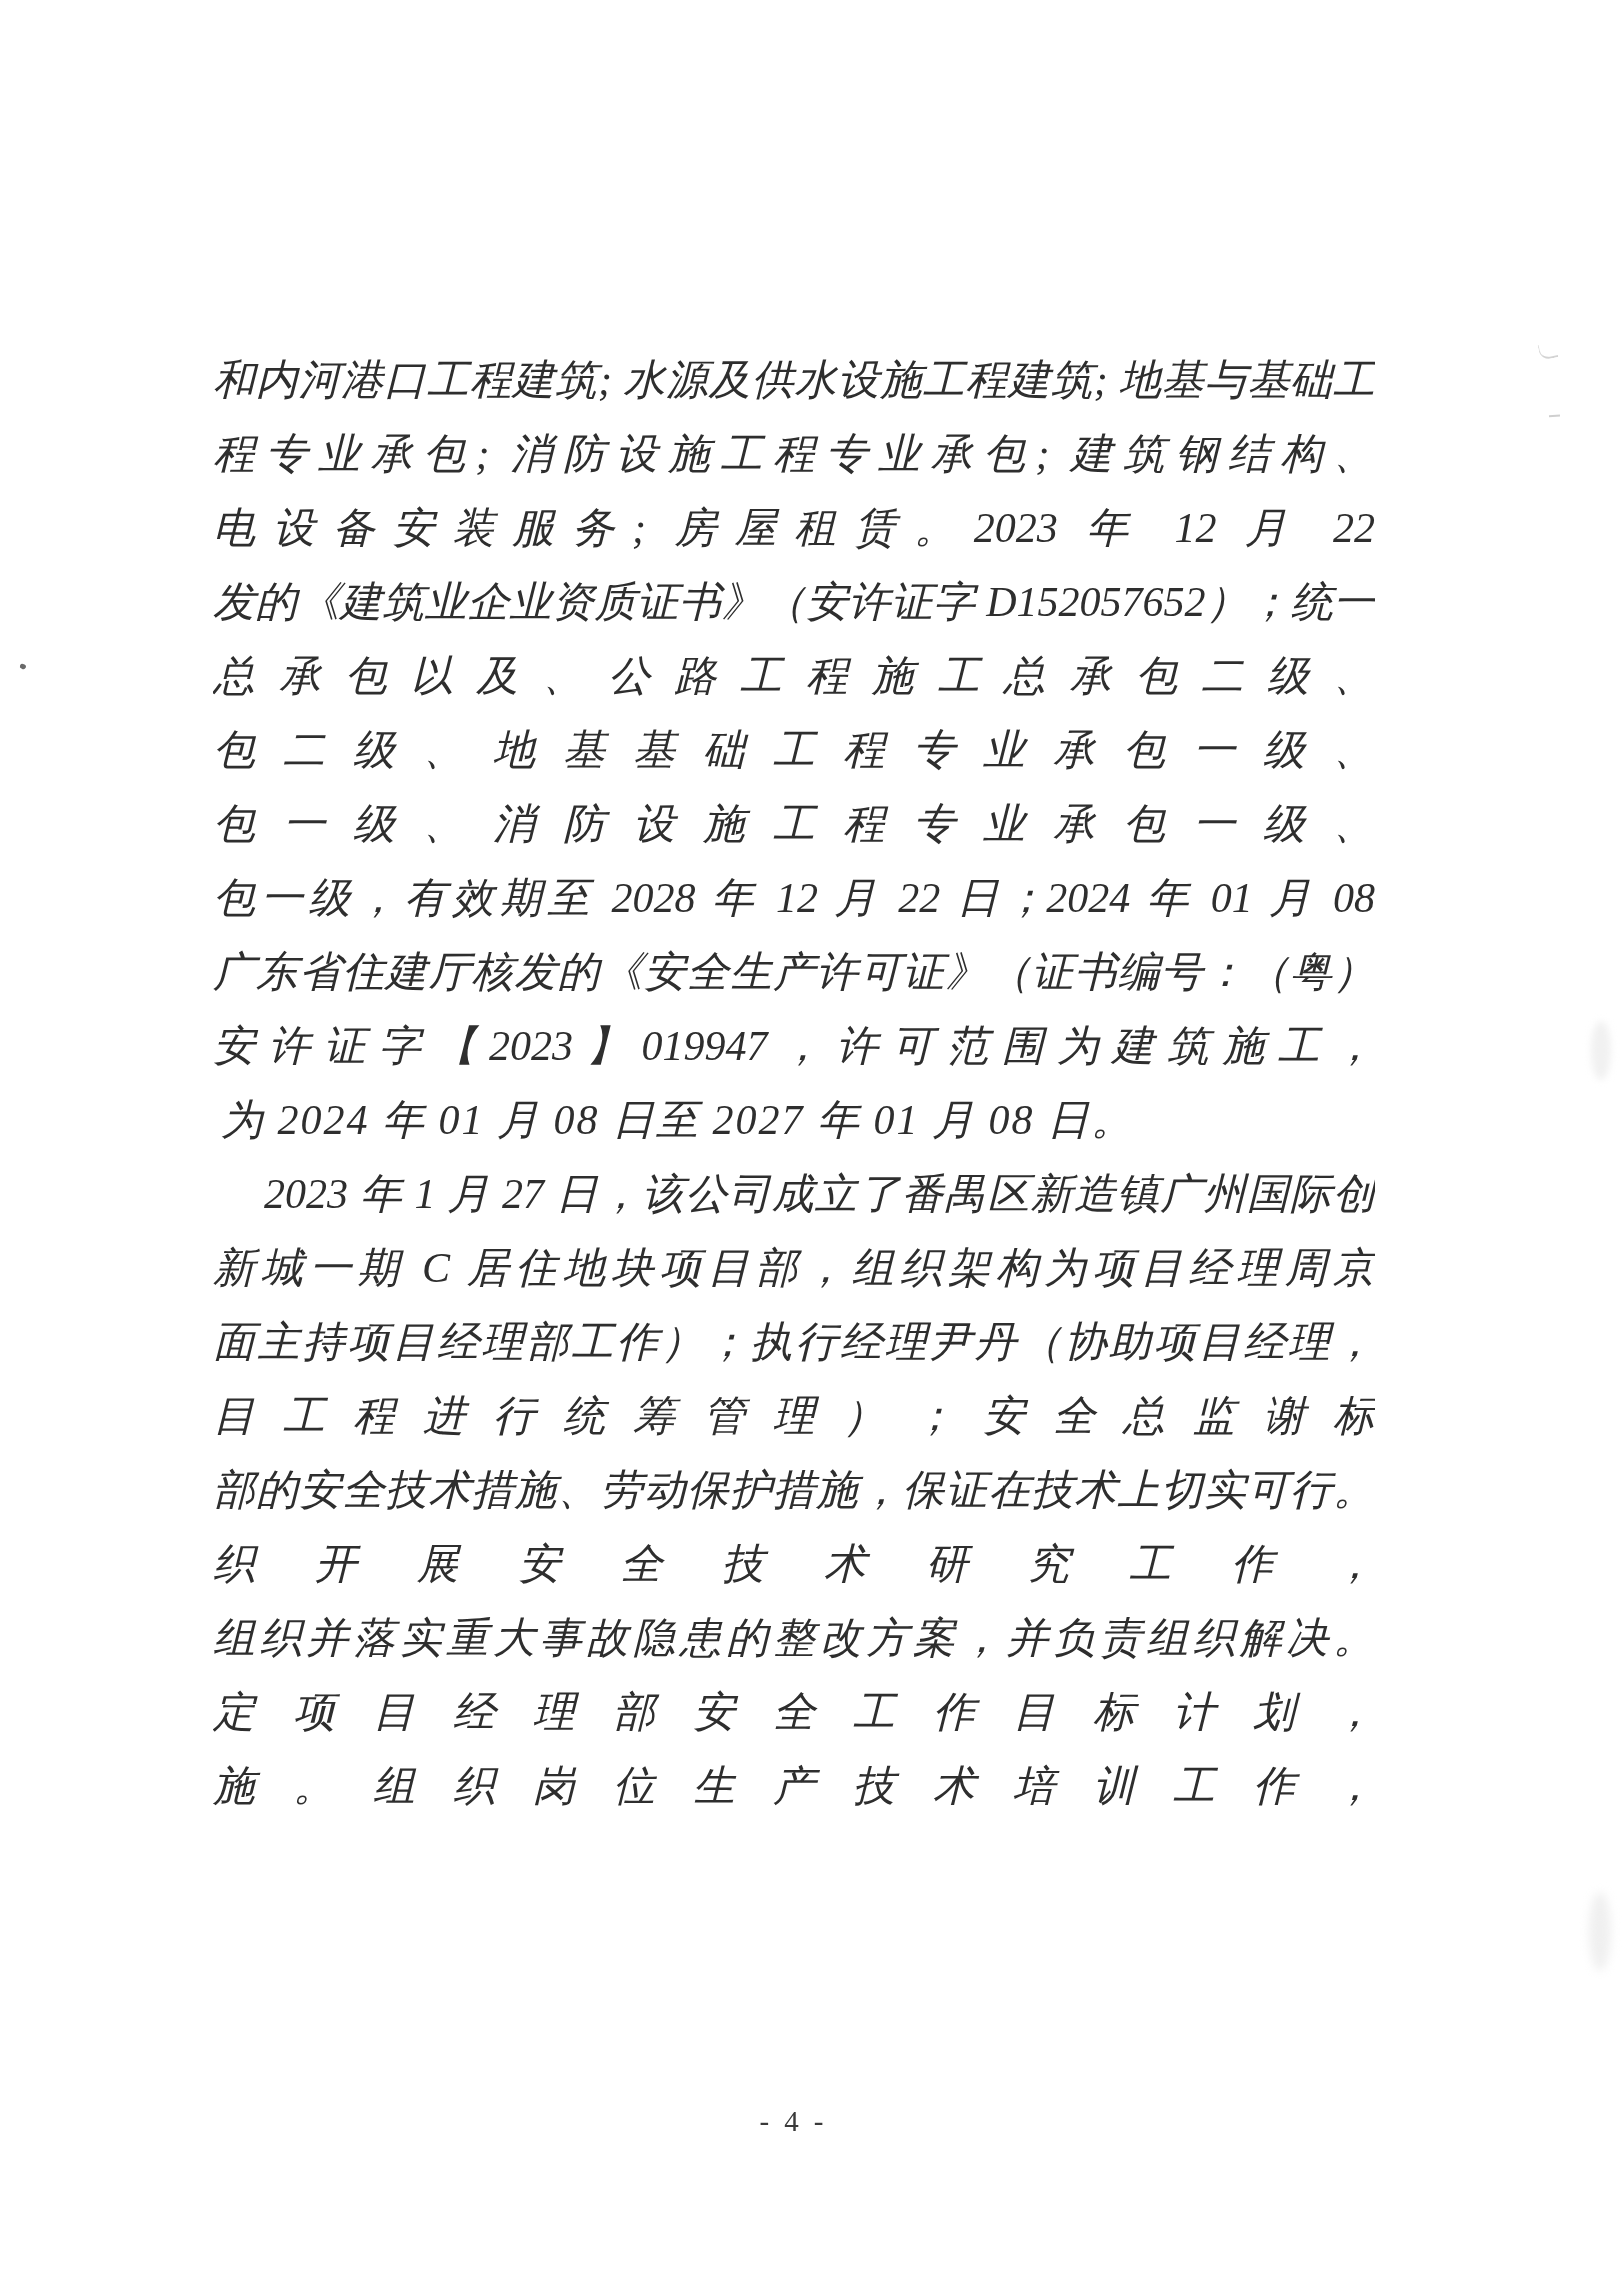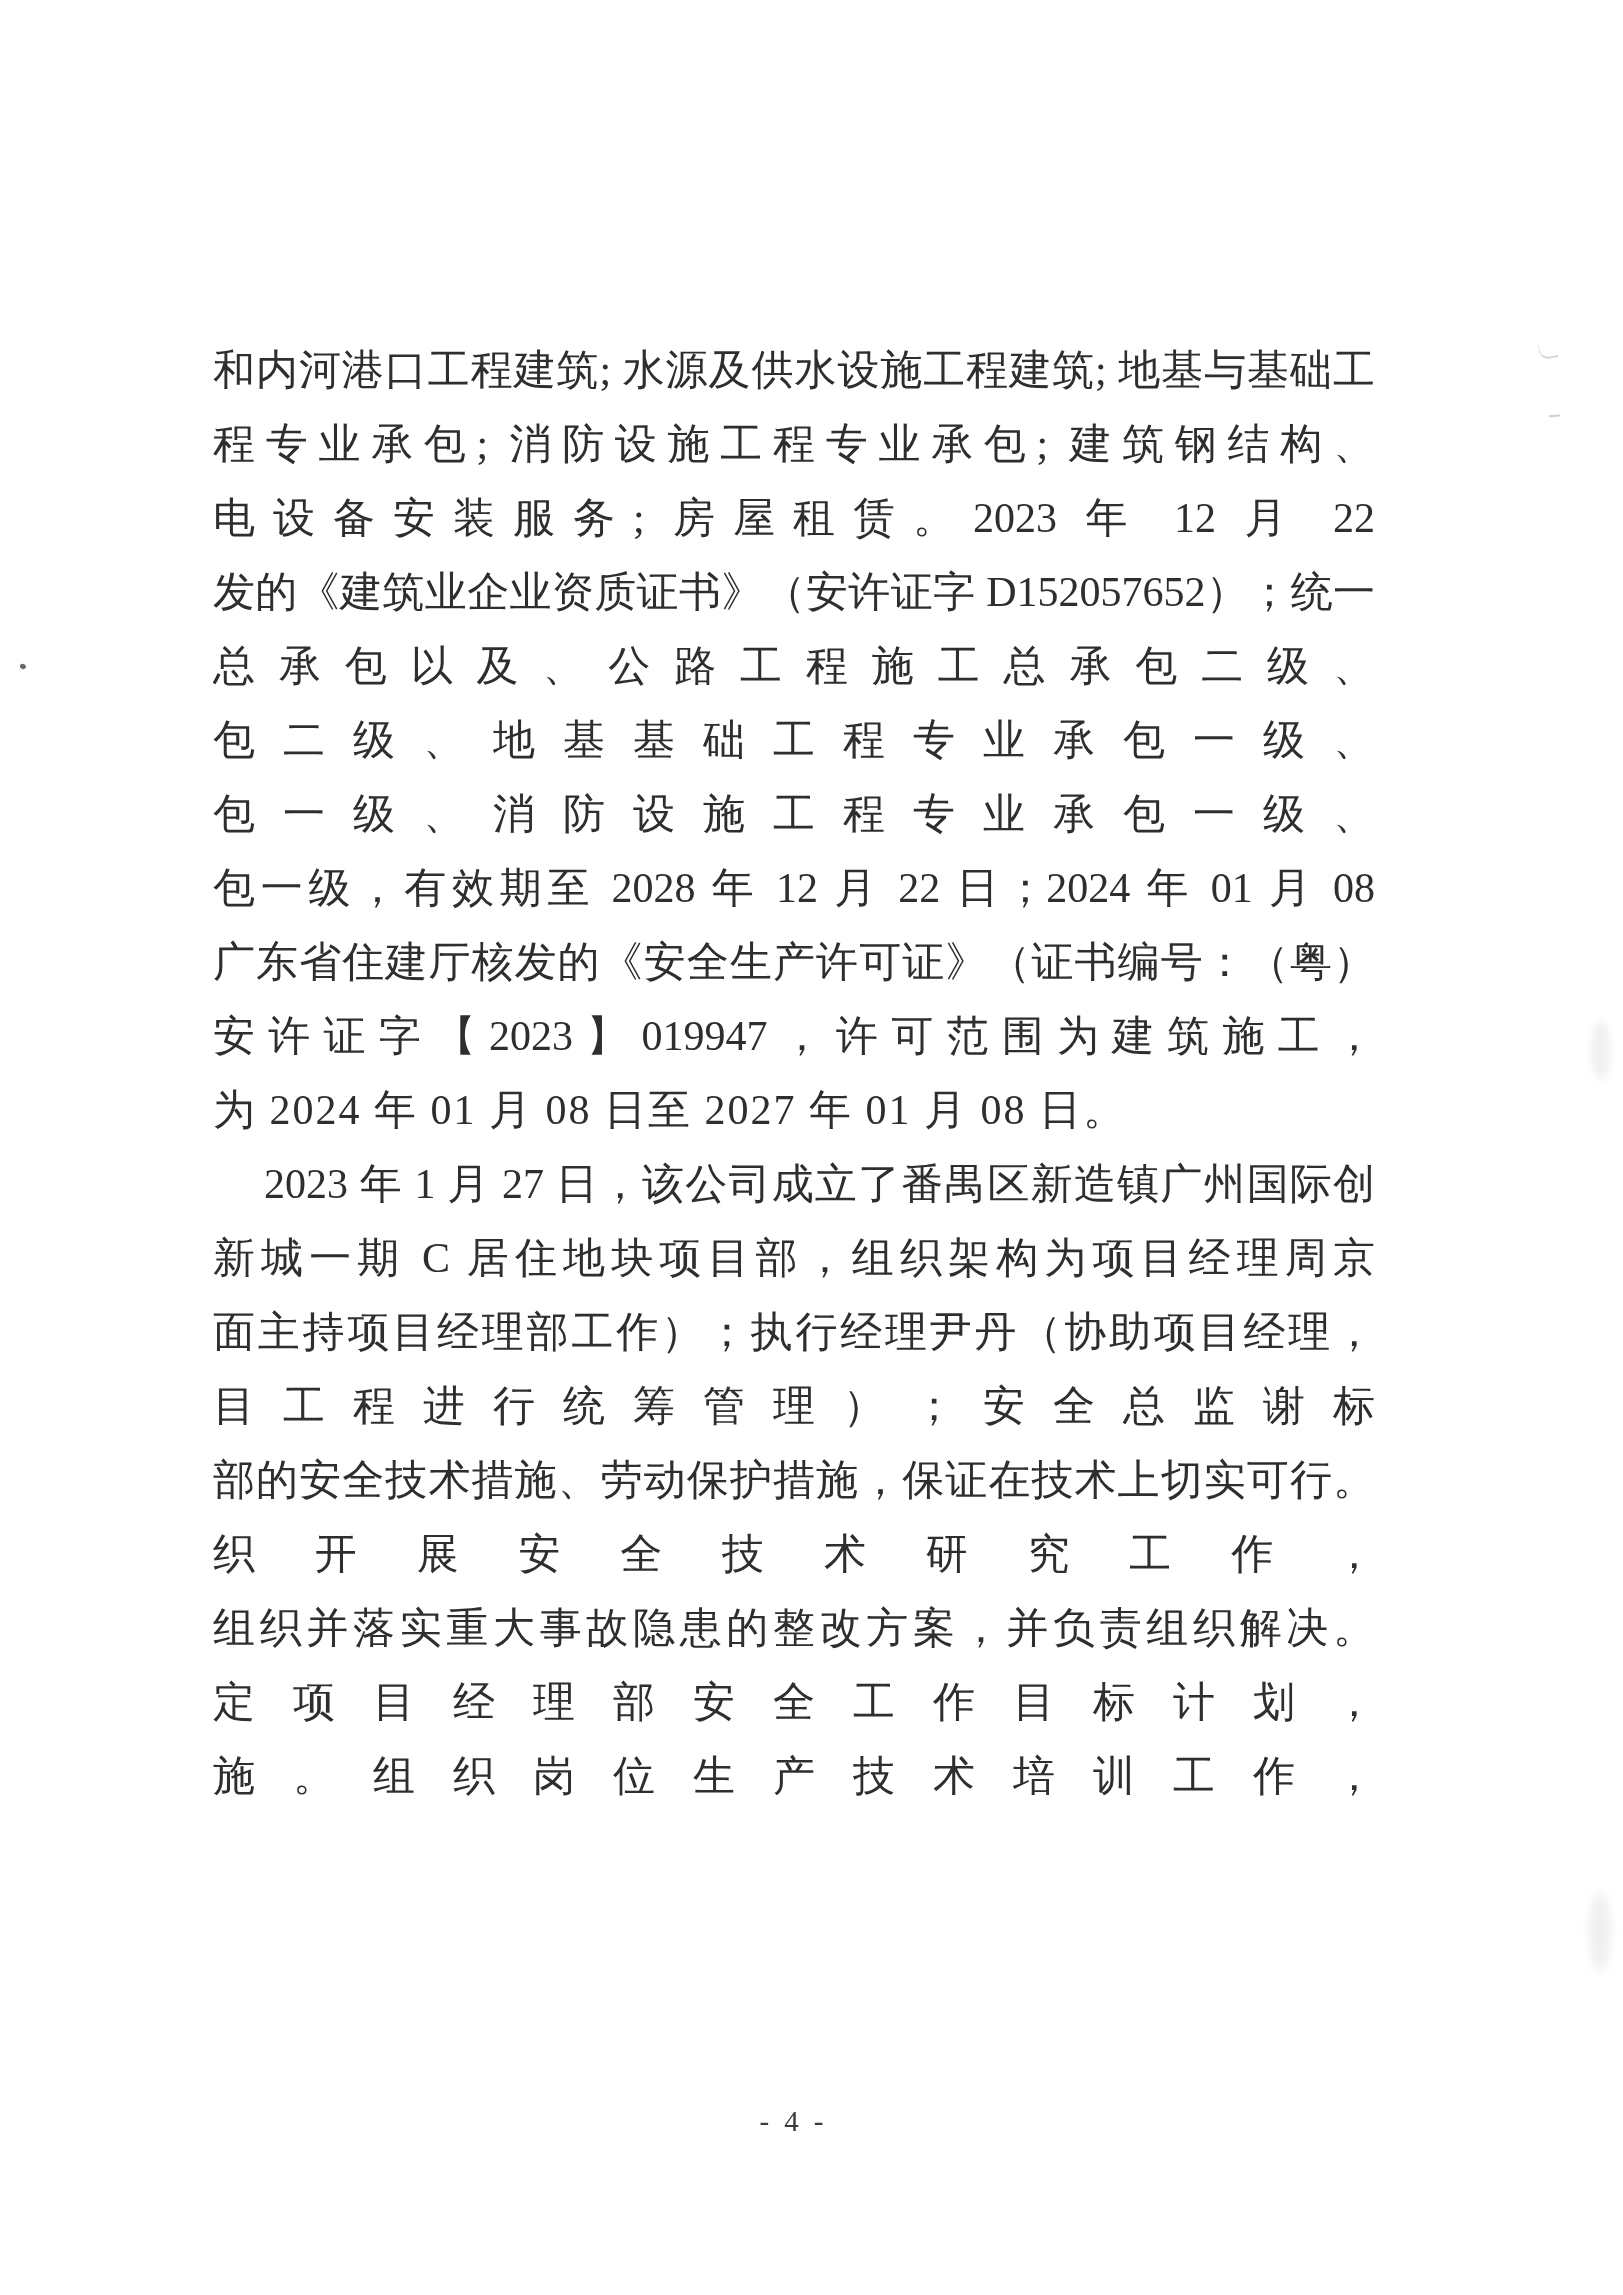--- a/index.html
+++ b/index.html
@@ -15,40 +15,42 @@
     overflow: hidden;
   }
   .page {
     position: absolute;
     inset: 0;
     background: #ffffff;
   }
   .doc-body {
     position: absolute;
     left: 213px;
-    top: 333px;
+    top: 343px;
     width: 1162px;
     color: #2e2e2e;
+    font-style: italic;
   }
   .line {
     height: 74px;
     line-height: 74px;
     font-size: 42px;
     white-space: normal;
     overflow: hidden;
     word-break: keep-all;
   }
   .line.justify {
     text-align: justify;
     text-align-last: justify;
     text-justify: inter-character;
   }
   .line.plain {
     text-align: left;
     letter-spacing: 2px;
+    margin-left: 8px;
   }
   .line.indent {
     text-indent: 51px;
   }
   .page-footer {
     position: absolute;
     top: 2102px;
     left: 0;
     width: 1587px;
     text-align: center;

